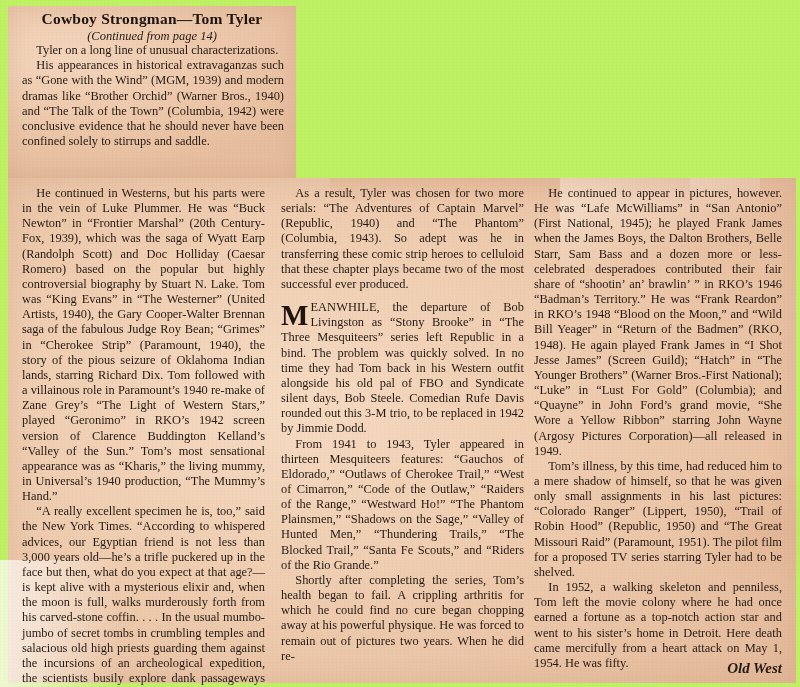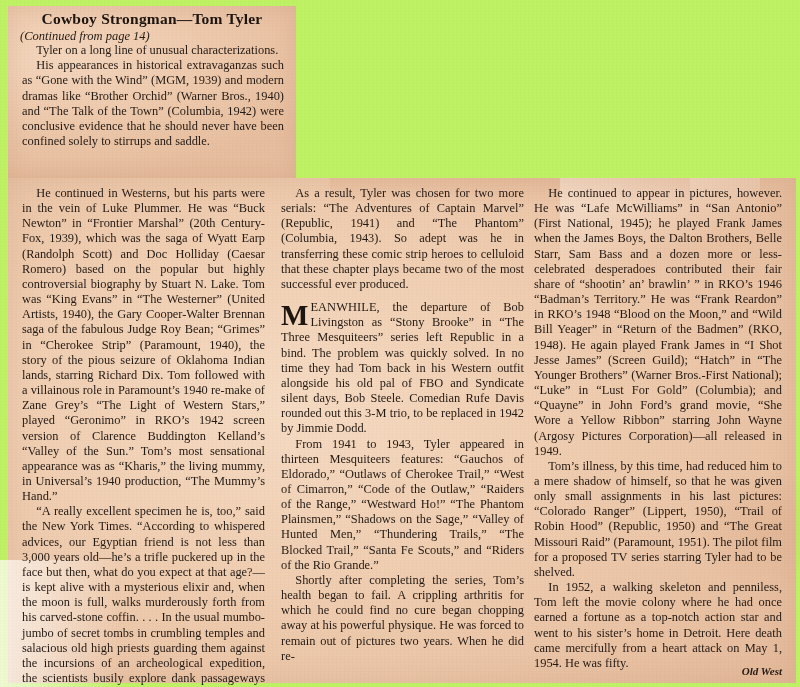--- a/index.html
+++ b/index.html
@@ -85,21 +85,21 @@
     font-weight: bold;
     font-size: 15.5px;
     letter-spacing: 0.2px;
     color: #1d1510;
   }
   .subhead {
     position: absolute;
     left: 20px;
     top: 29px;
     width: 264px;
-    text-align: left;
+    text-align: center;
     font-style: italic;
     font-size: 12.5px;
     color: #241b14;
   }
 
   .col-top-body {
     left: 22px;
     top: 43px;
     width: 262px;
     font-size: 12.4px;
@@ -136,21 +136,21 @@
     letter-spacing: 0.1px;
     font-family: Liberation Serif, serif;
   }
 
   .signature {
     position: absolute;
     right: 18px;
     bottom: 10px;
     font-style: italic;
     font-weight: bold;
-    font-size: 11px;
+    font-size: 15px;
     color: #241b14;
   }
 
   
   .grain {
     position: absolute;
     inset: 0;
     pointer-events: none;
     opacity: 0.40;
     background-image:
@@ -178,21 +178,21 @@
     <p>Tyler on a long line of unusual characterizations.</p>
     <p>His appearances in historical extravaganzas such as “Gone with the Wind” (MGM, 1939) and modern dramas like “Brother Orchid” (Warner Bros., 1940) and “The Talk of the Town” (Columbia, 1942) were conclusive evidence that he should never have been confined solely to stirrups and saddle.</p>
   </div>
 
   <div class="col col1">
     <p>He continued in Westerns, but his parts were in the vein of Luke Plummer. He was “Buck Newton” in “Frontier Marshal” (20th Century-Fox, 1939), which was the saga of Wyatt Earp (Randolph Scott) and Doc Holliday (Caesar Romero) based on the popular but highly controversial biography by Stuart N. Lake. Tom was “King Evans” in “The Westerner” (United Artists, 1940), the Gary Cooper-Walter Brennan saga of the fabulous Judge Roy Bean; “Grimes” in “Cherokee Strip” (Paramount, 1940), the story of the pious seizure of Oklahoma Indian lands, starring Richard Dix. Tom followed with a villainous role in Paramount’s 1940 re-make of Zane Grey’s “The Light of Western Stars,” played “Geronimo” in RKO’s 1942 screen version of Clarence Buddington Kelland’s “Valley of the Sun.” Tom’s most sensational appearance was as “Kharis,” the living mummy, in Universal’s 1940 production, “The Mummy’s Hand.”</p>
     <p>“A really excellent specimen he is, too,” said the New York Times. “According to whispered advices, our Egyptian friend is not less than 3,000 years old—he’s a trifle puckered up in the face but then, what do you expect at that age?—is kept alive with a mysterious elixir and, when the moon is full, walks murderously forth from his carved-stone coffin. . . . In the usual mumbo-jumbo of secret tombs in crumbling temples and salacious old high priests guarding them against the incursions of an archeological expedition, the scientists busily explore dank passageways and decipher weird hieroglyphics on tombs and chests,</p>
   </div>
 
   <div class="col col2">
-    <p>As a result, Tyler was chosen for two more serials: “The Adventures of Captain Marvel” (Republic, 1941) and “The Phantom” (Columbia, 1943). So adept was he in transferring these comic strip heroes to celluloid that these chapter plays became two of the most successful ever produced.</p>
+    <p>As a result, Tyler was chosen for two more serials: “The Adventures of Captain Marvel” (Republic, 1940) and “The Phantom” (Columbia, 1943). So adept was he in transferring these comic strip heroes to celluloid that these chapter plays became two of the most successful ever produced.</p>
     <p class="dropcap-para noindent spaced"><span class="dropcap">M</span><span class="dropcap-text"><span class="smallcaps">EANWHILE,</span> the departure of Bob Livingston as “Stony Brooke” in “The Three Mesquiteers” series left Republic in a bind. The problem was quickly solved. In no time they had Tom back in his Western outfit alongside his old pal of FBO and Syndicate silent days, Bob Steele. Comedian Rufe Davis rounded out this 3-M trio, to be replaced in 1942 by Jimmie Dodd.</span></p>
     <p>From 1941 to 1943, Tyler appeared in thirteen Mesquiteers features: “Gauchos of Eldorado,” “Outlaws of Cherokee Trail,” “West of Cimarron,” “Code of the Outlaw,” “Raiders of the Range,” “Westward Ho!” “The Phantom Plainsmen,” “Shadows on the Sage,” “Valley of Hunted Men,” “Thundering Trails,” “The Blocked Trail,” “Santa Fe Scouts,” and “Riders of the Rio Grande.”</p>
     <p>Shortly after completing the series, Tom’s health began to fail. A crippling arthritis for which he could find no cure began chopping away at his powerful physique. He was forced to remain out of pictures two years. When he did re-</p>
   </div>
 
   <div class="col col3">
     <p>He continued to appear in pictures, however. He was “Lafe McWilliams” in “San Antonio” (First National, 1945); he played Frank James when the James Boys, the Dalton Brothers, Belle Starr, Sam Bass and a dozen more or less-celebrated desperadoes contributed their fair share of “shootin’ an’ brawlin’ ” in RKO’s 1946 “Badman’s Territory.” He was “Frank Reardon” in RKO’s 1948 “Blood on the Moon,” and “Wild Bill Yeager” in “Return of the Badmen” (RKO, 1948). He again played Frank James in “I Shot Jesse James” (Screen Guild); “Hatch” in “The Younger Brothers” (Warner Bros.-First National); “Luke” in “Lust For Gold” (Columbia); and “Quayne” in John Ford’s grand movie, “She Wore a Yellow Ribbon” starring John Wayne (Argosy Pictures Corporation)—all released in 1949.</p>
     <p>Tom’s illness, by this time, had reduced him to a mere shadow of himself, so that he was given only small assignments in his last pictures: “Colorado Ranger” (Lippert, 1950), “Trail of Robin Hood” (Republic, 1950) and “The Great Missouri Raid” (Paramount, 1951). The pilot film for a proposed TV series starring Tyler had to be shelved.</p>
     <p>In 1952, a walking skeleton and penniless, Tom left the movie colony where he had once earned a fortune as a top-notch action star and went to his sister’s home in Detroit. Here death came mercifully from a heart attack on May 1, 1954. He was fifty.</p>
   </div>

